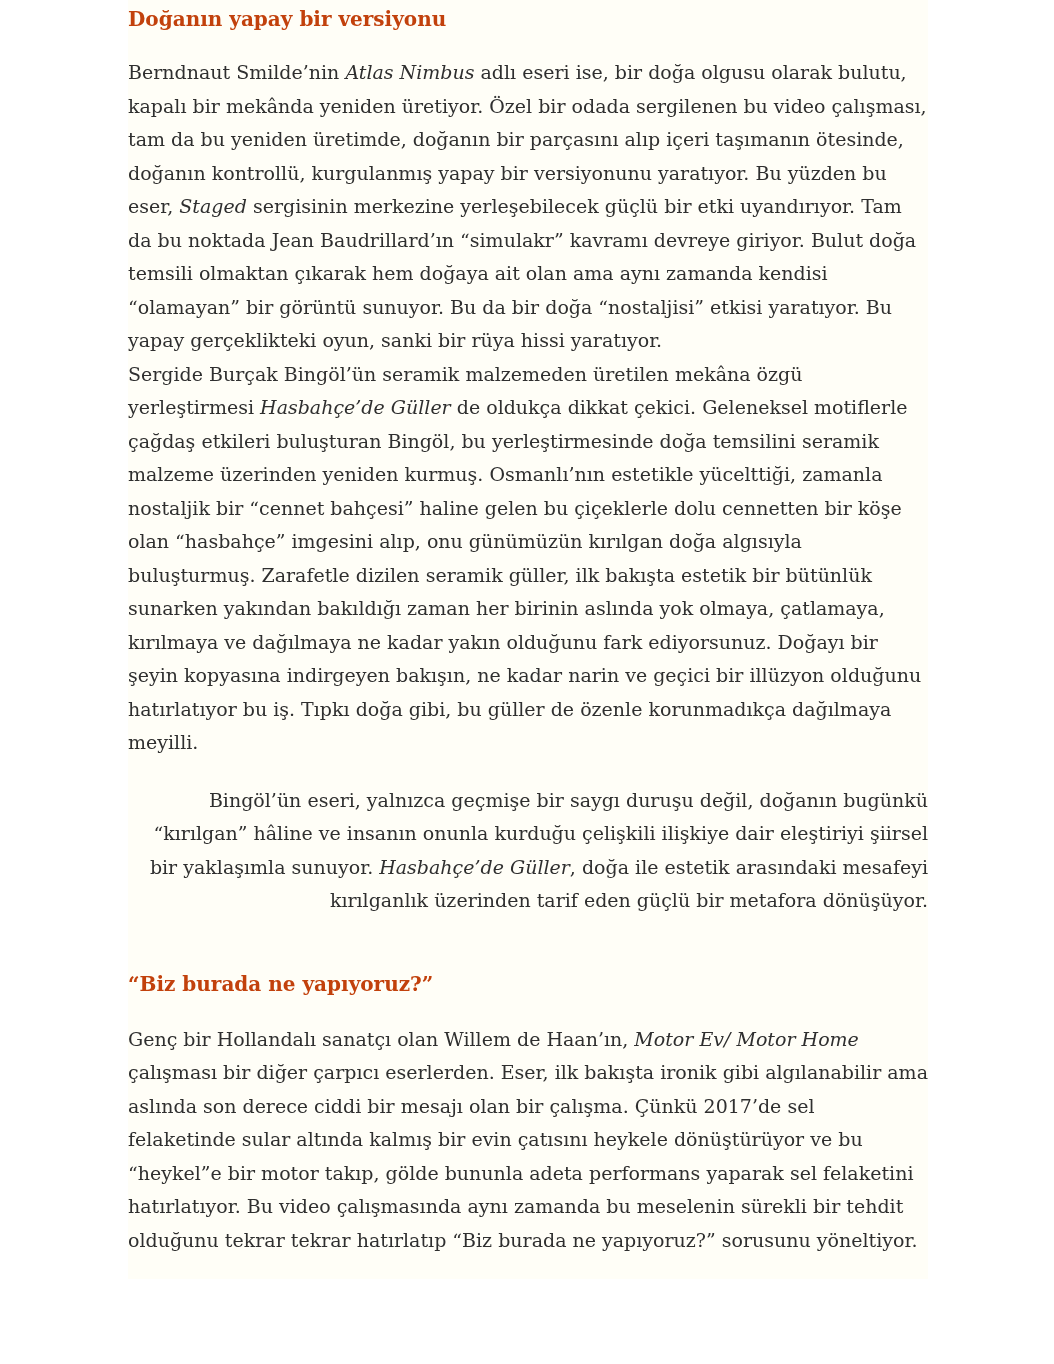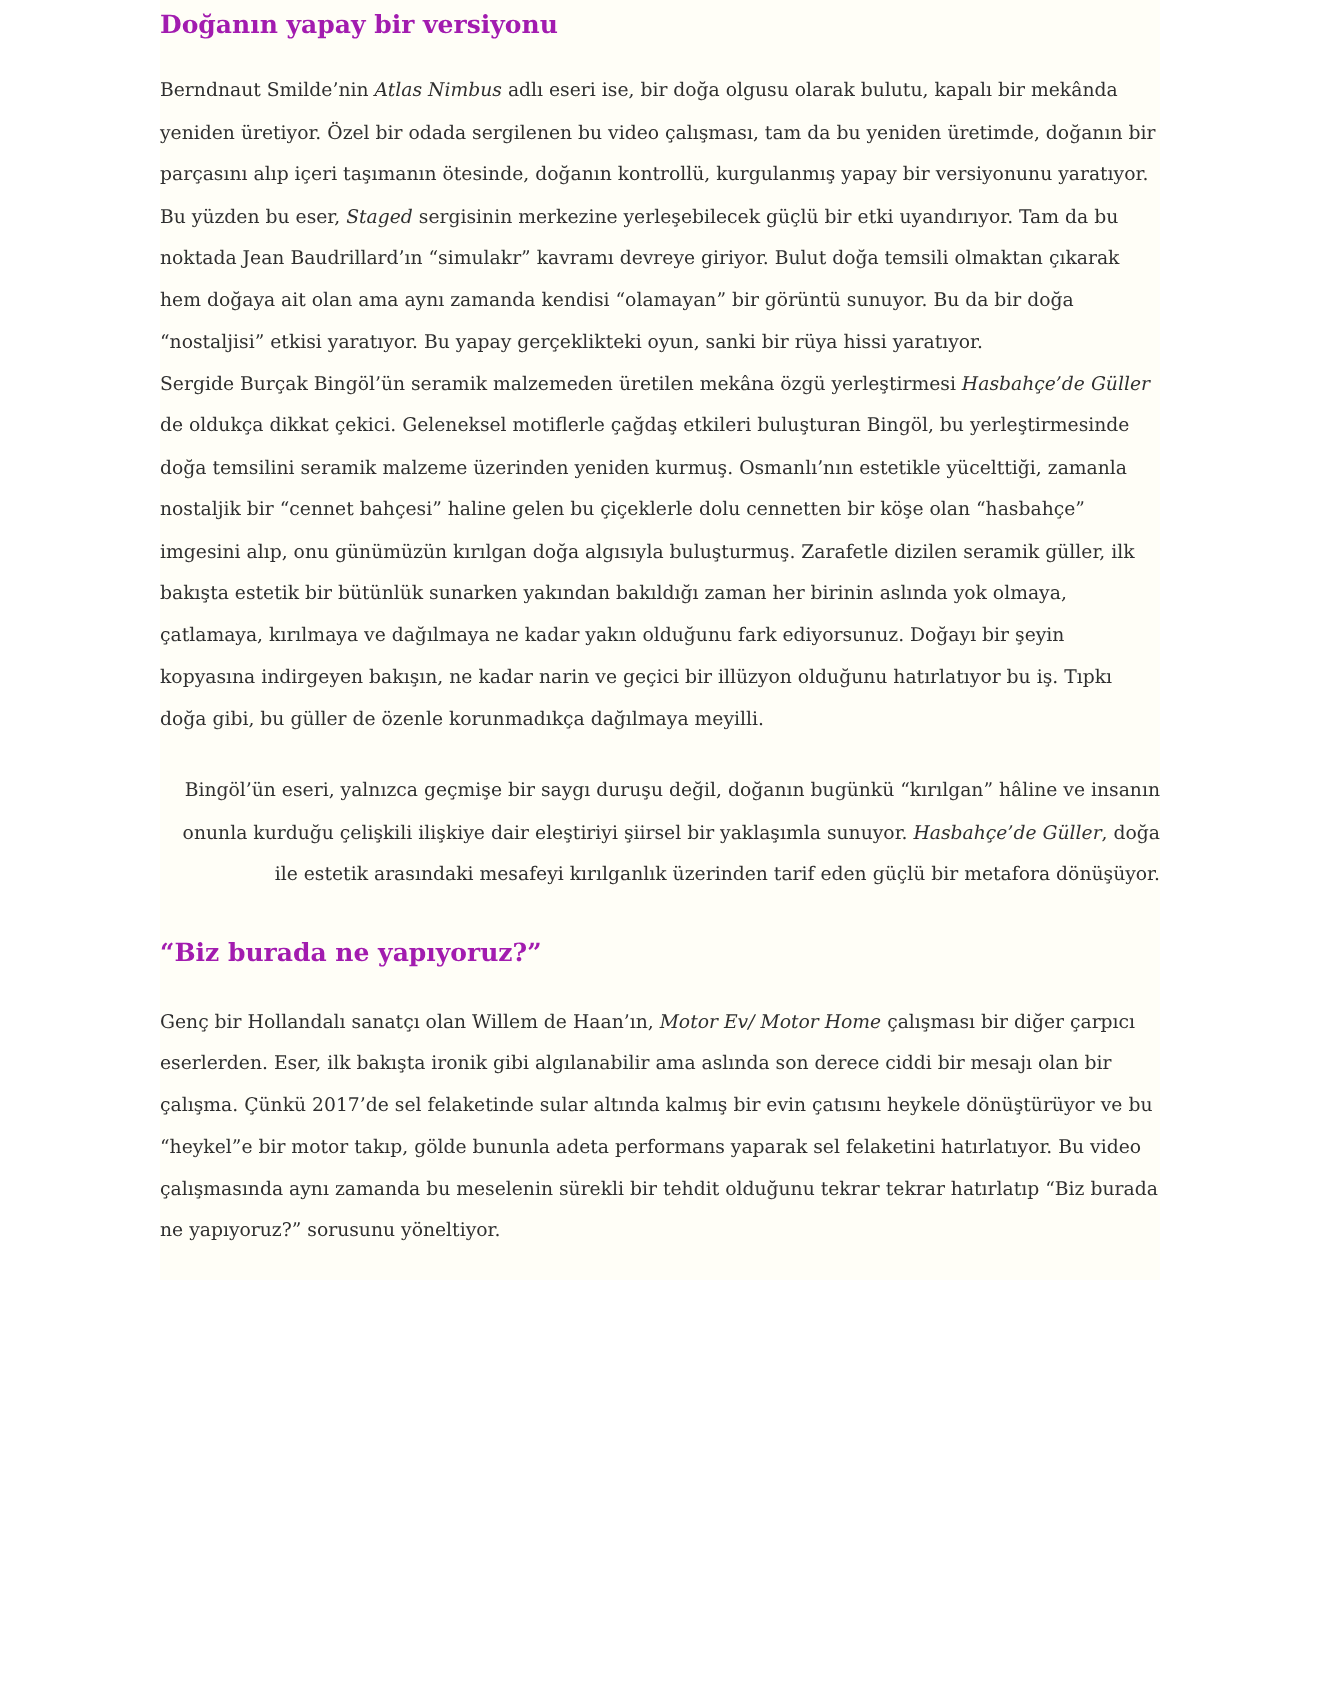--- a/index.html
+++ b/index.html
@@ -22,30 +22,30 @@
   .article {
     margin-left: 128px;
     width: 800px;
     padding: 6px 0 22px 0;
     background: #fffef7;
   }
   .section-heading {
     font-size: 20px;
     line-height: 26px;
     font-weight: 700;
-    color: #a21caf;
+    color: #c2410c;
     margin: 0 0 24px 0;
     font-family: "DejaVu Serif", "Liberation Serif", serif;
   }
   .section-heading.second {
-    margin-top: 32px;
+    margin-top: 53px;
     margin-bottom: 26px;
   }
   p.body-par {
-    font-size: 15px;
+    font-size: 19px;
     line-height: 33.5px;
     color: #2f2f2f;
     margin: 0;
     text-align: left;
     word-spacing: normal;
   }
   p.body-par.spaced {
     margin-top: 24px;
     text-align: right;
   }

